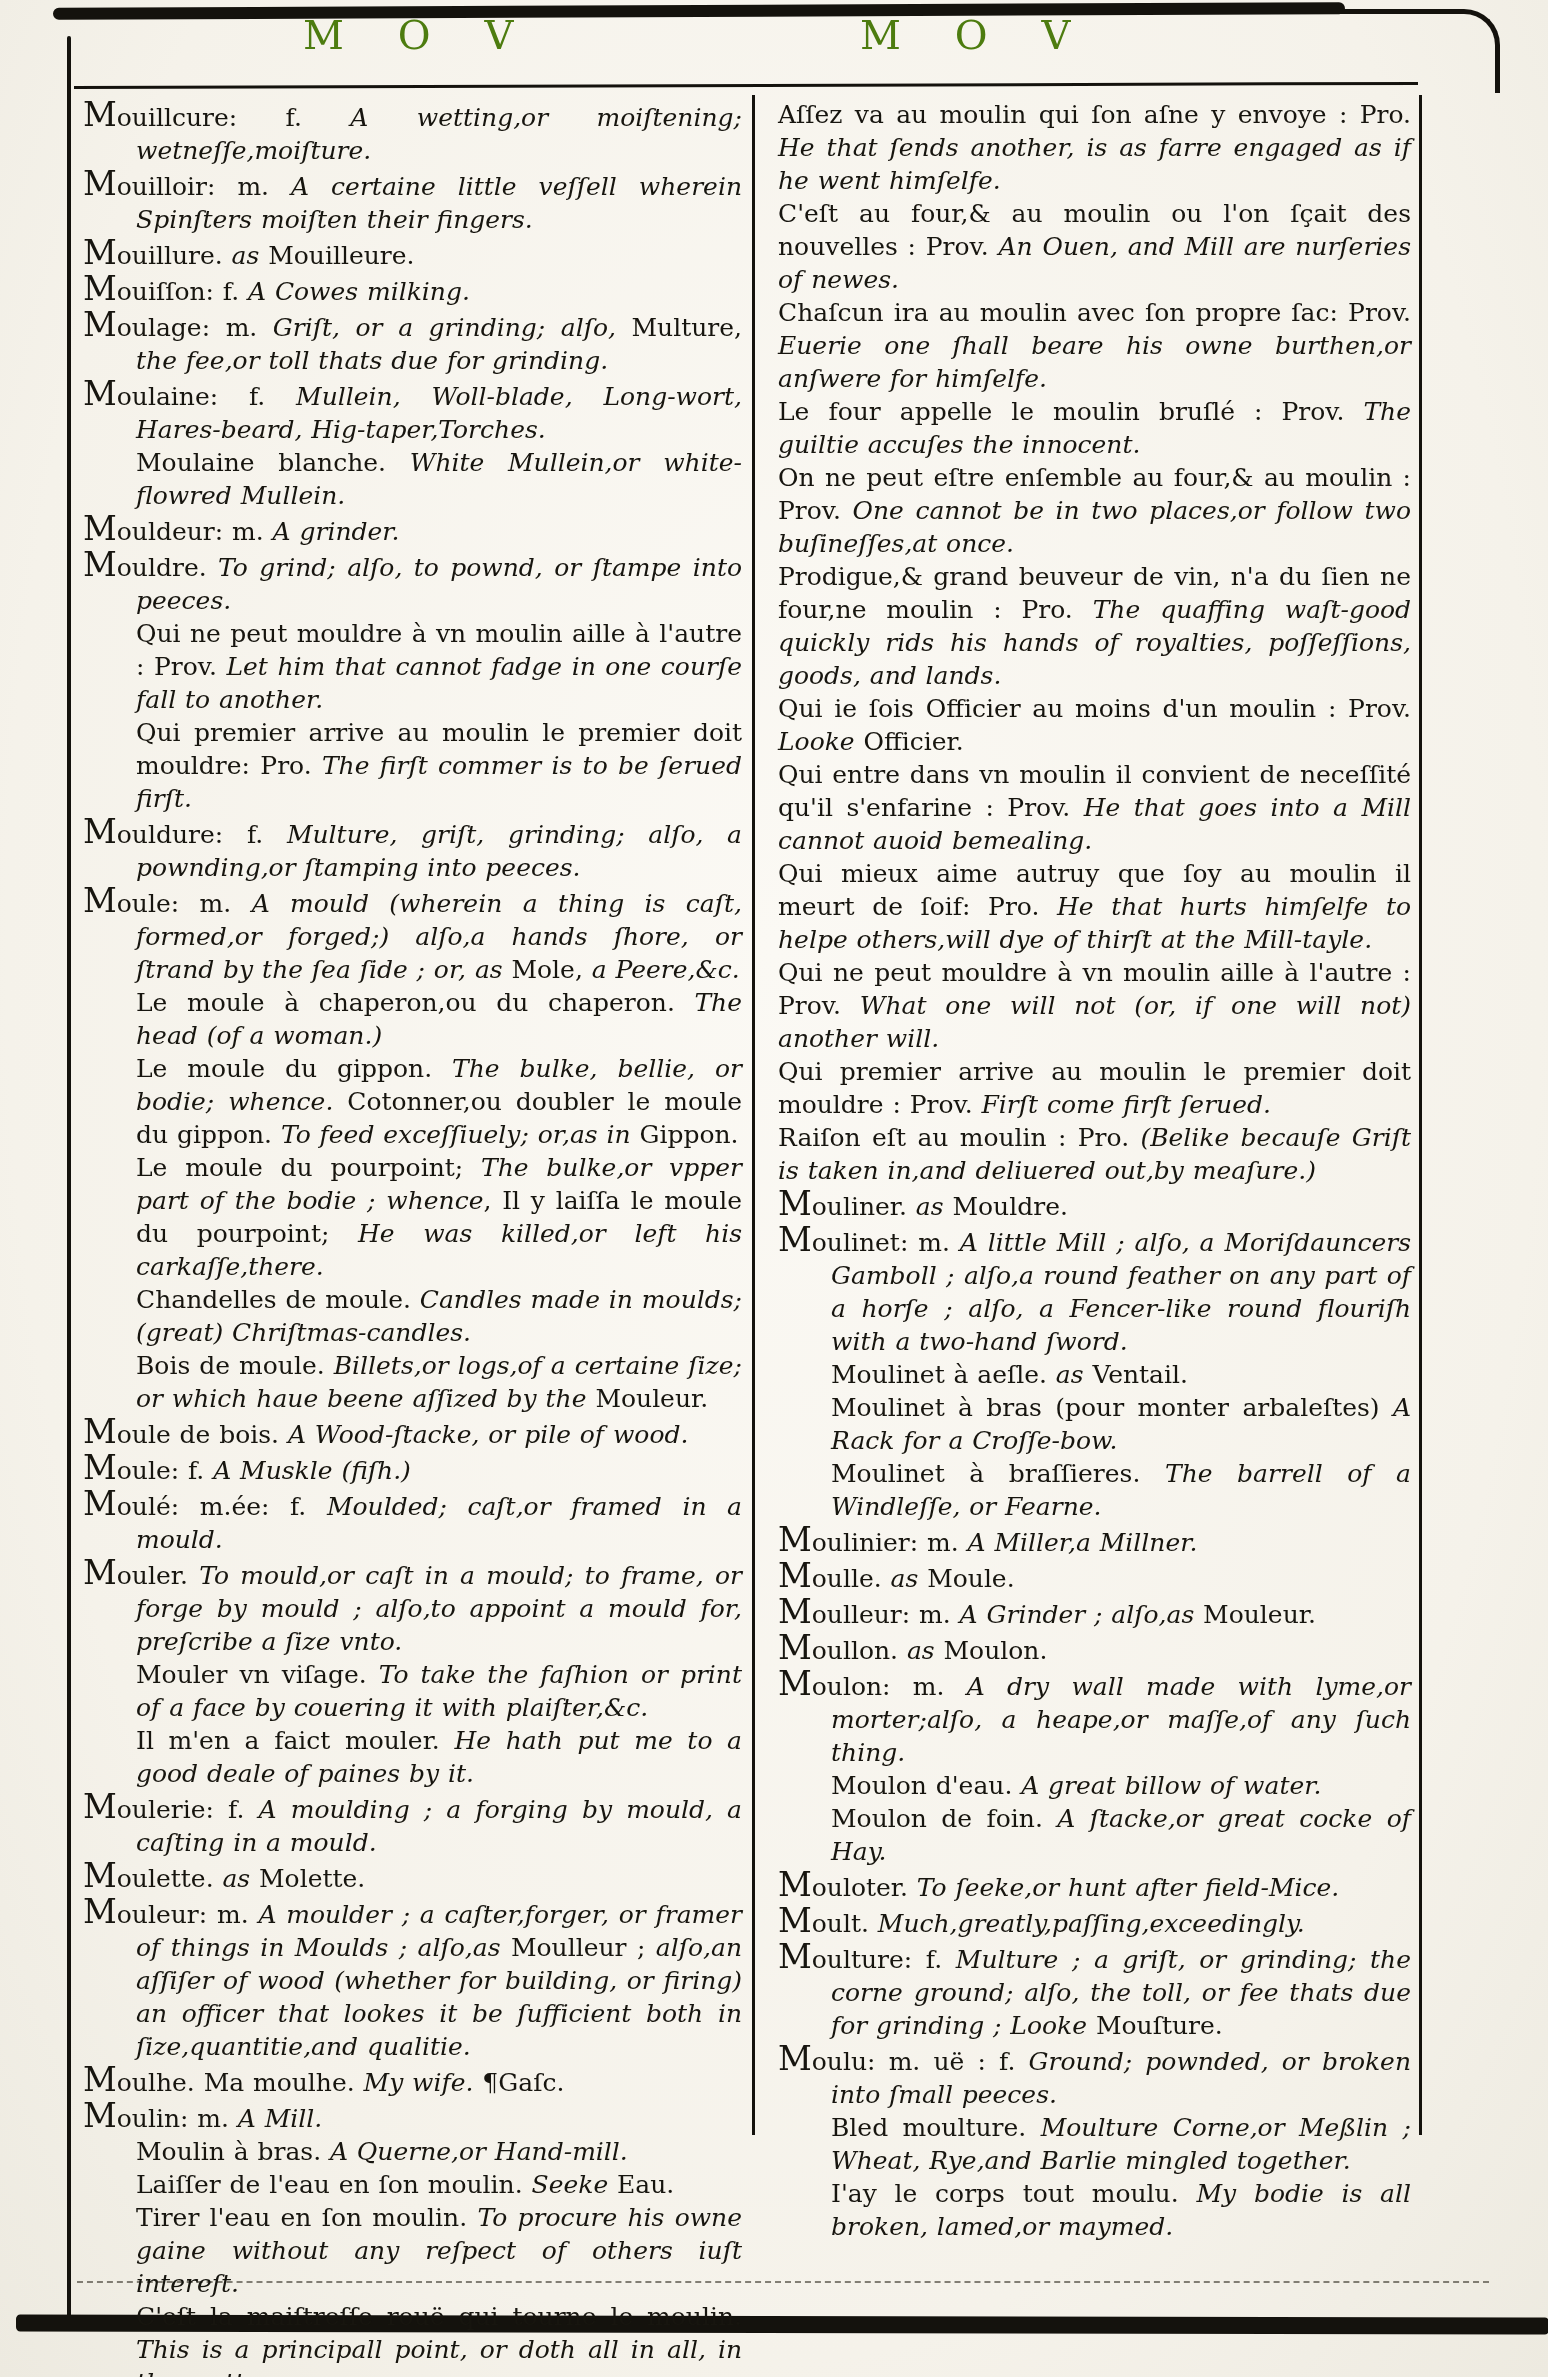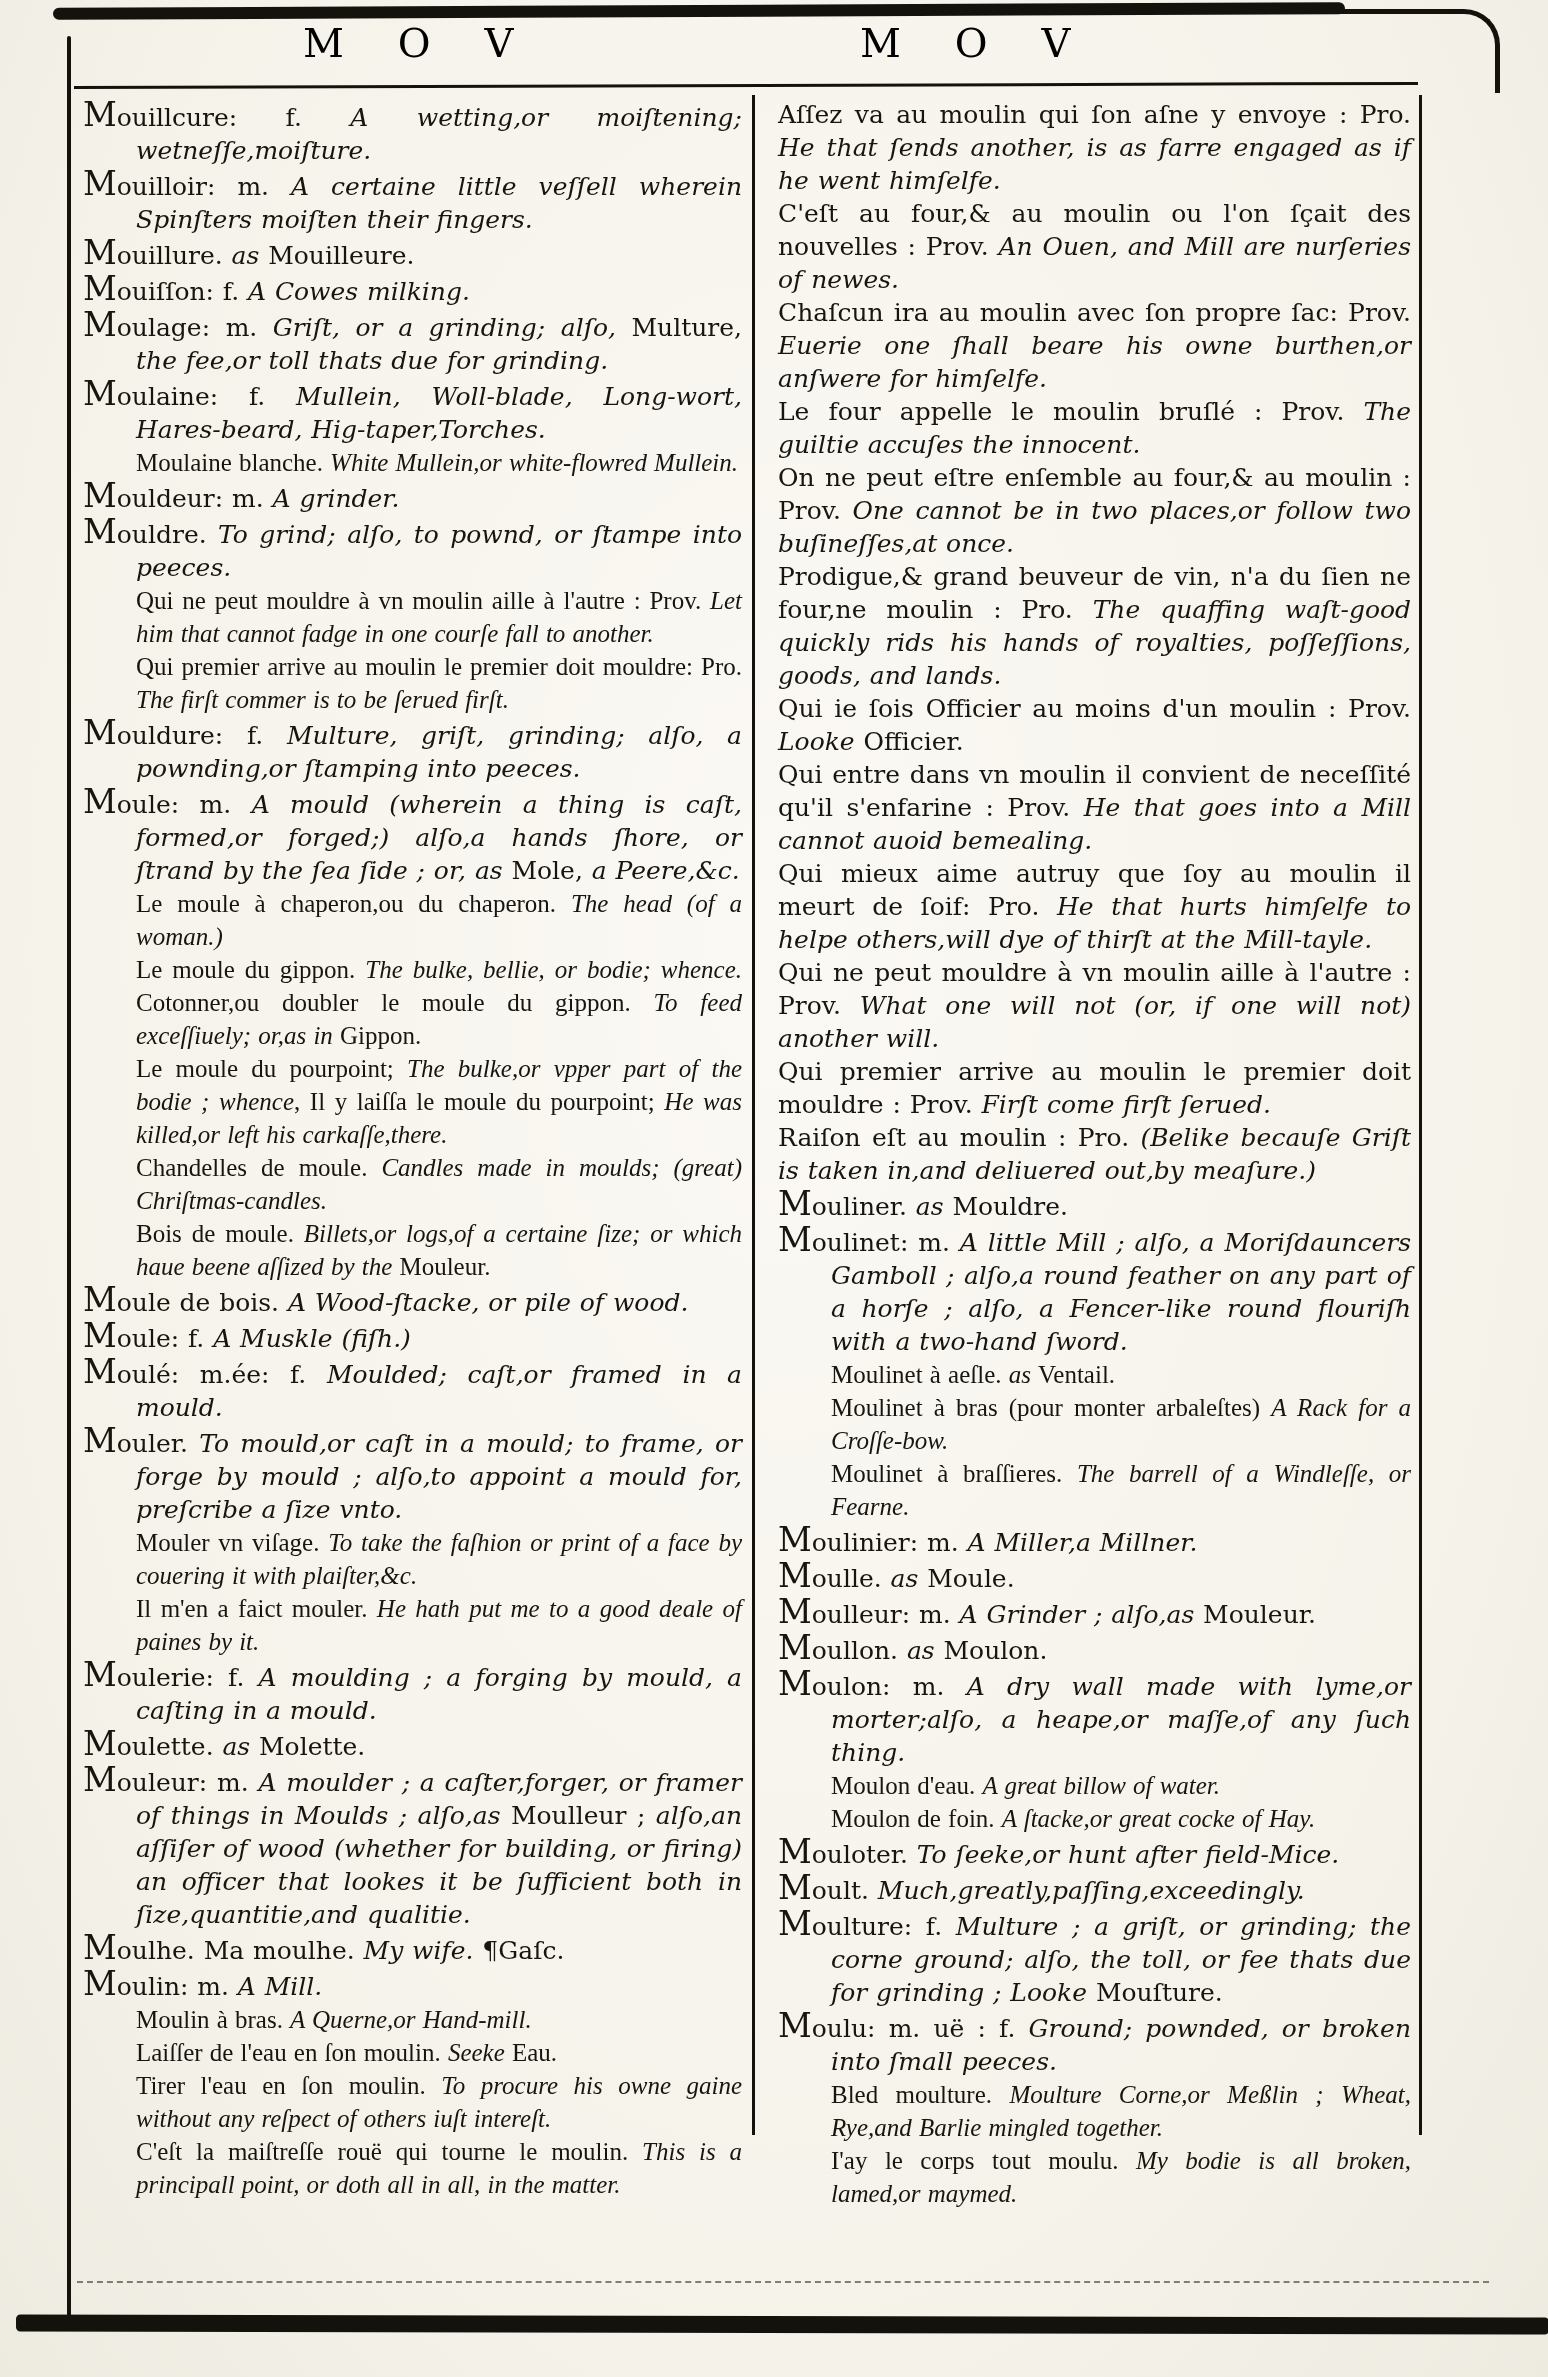--- a/index.html
+++ b/index.html
@@ -15,33 +15,33 @@
   .top-corner{position:absolute;left:1325px;top:8.6px;width:170px;height:79px;
     border-top:5.2px solid #14120d;border-right:5.2px solid #14120d;border-top-right-radius:36px;}
   .left-rule{left:67px;top:36px;width:4.3px;height:2295px;border-radius:2.6px;}
   .header-rule{left:74px;top:84px;width:1344px;height:3.4px;transform:rotate(-0.18deg);}
   .divider-rule{left:752px;top:95px;width:3.4px;height:2040px;}
   .right-rule{left:1419px;top:95px;width:3.4px;height:2040px;}
   .bottom-dashed{position:absolute;left:77px;top:2281px;width:1412px;height:0;
     border-top:2.6px dashed #454136;opacity:.65;}
   .bottom-bar{left:15.5px;top:2316px;width:1533px;height:17px;border-radius:4.3px;transform:rotate(0.12deg);}
   
-  .running-head{position:absolute;top:20px;height:53px;font-size:40px;letter-spacing:20.6px;
-    color:#000000;white-space:nowrap;}
+  .running-head{position:absolute;top:12px;height:53px;font-size:40px;letter-spacing:20.6px;
+    color:#4d7c0f;white-space:nowrap;}
   .head-left{left:303px;}
   .head-right{left:860px;}
   
   .column{position:absolute;top:98px;}
   .col-left{left:83px;width:659px;}
   .col-right{left:778px;width:633px;}
   .entry{margin:0;text-align:justify;font-size:25px;line-height:33px;
     word-spacing:0.9px;}
   .entry.main{padding-left:53px;text-indent:-53px;}
   .entry.main::first-letter{font-size:33px;}
-  .entry.sub{padding-left:53px;font-family:Liberation Serif, serif;}
+  .entry.sub{padding-left:53px;}
   .entry.flush{padding-left:0;}
   .seg.i{font-style:italic;}
   .seg.r{font-style:normal;}
 </style>
 </head>
 <body>
 
 <div class="rule top-bar"></div>
 <div class="top-corner"></div>
 <div class="rule left-rule"></div>

